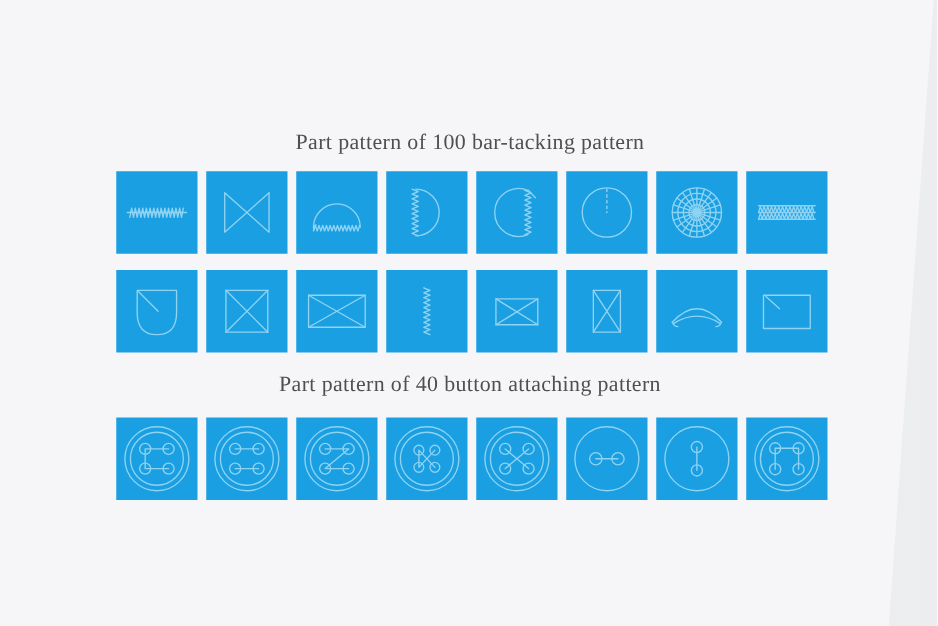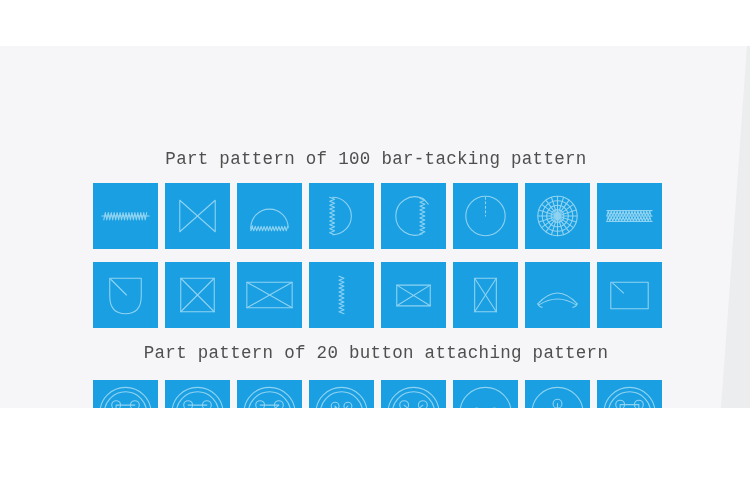--- a/index.html
+++ b/index.html
@@ -1,17 +1,17 @@
 <!DOCTYPE html>
 <html style="--page-bg: #f6f6f8; --tile-blue: #1a9fe2; --stitch-line: #8fd3f2; --title-color: #4f4f4f;"><head>
 <meta charset="utf-8">
 <style>
   html,body{margin:0;padding:0;}
-  .canvas{position:relative;width:750px;height:362px;background:var(--page-bg,#f6f6f8);
-          overflow:hidden;font-family:Liberation Mono, monospace;margin-top:46px;}
+  .canvas{position:relative;width:750px;height:501px;background:var(--page-bg,#f6f6f8);
+          overflow:hidden;font-family:Liberation Serif, serif;}
   .edge-shade{position:absolute;left:0;top:0;width:750px;height:501px;
               background:linear-gradient(to right,#f0f1f3,#ebedef);
               clip-path:polygon(747px 0,750px 0,750px 501px,711px 501px);}
   .section-title{position:absolute;left:93px;width:566px;text-align:center;
                  font-size:17.5px;letter-spacing:.3px;color:var(--title-color,#4f4f4f);}
   .title-1{top:103px;}
   .title-2{top:297px;}
   .tile-row{position:absolute;left:93px;display:flex;gap:7px;}
   .row-1{top:137px;}
   .row-2{top:216px;}
@@ -140,21 +140,21 @@
         </svg>
       </div>
       <div class="tile">
         <svg viewBox="0 0 66 66">
           <path d="M14 20 H52 V47 H14 Z"></path>
           <path d="M16 21 L27 31"></path>
         </svg>
       </div>
     </div>
 
-  <div class="section-title title-2">Part pattern of 20 button attaching pattern</div>
+  <div class="section-title title-2">Part pattern of 40 button attaching pattern</div>
   <div class="tile-row row-3">
       <div class="tile">
         <svg viewBox="0 0 66 66">
           <circle cx="33" cy="33" r="26"></circle>
           <circle cx="33" cy="33" r="21.5"></circle>
           <circle cx="23.5" cy="25" r="4.5"></circle>
           <circle cx="42.5" cy="25" r="4.5"></circle>
           <circle cx="23.5" cy="41" r="4.5"></circle>
           <circle cx="42.5" cy="41" r="4.5"></circle>
           <path d="M23.5 25 H42.5 M23.5 41 H42.5 M23.5 25 V41"></path>

